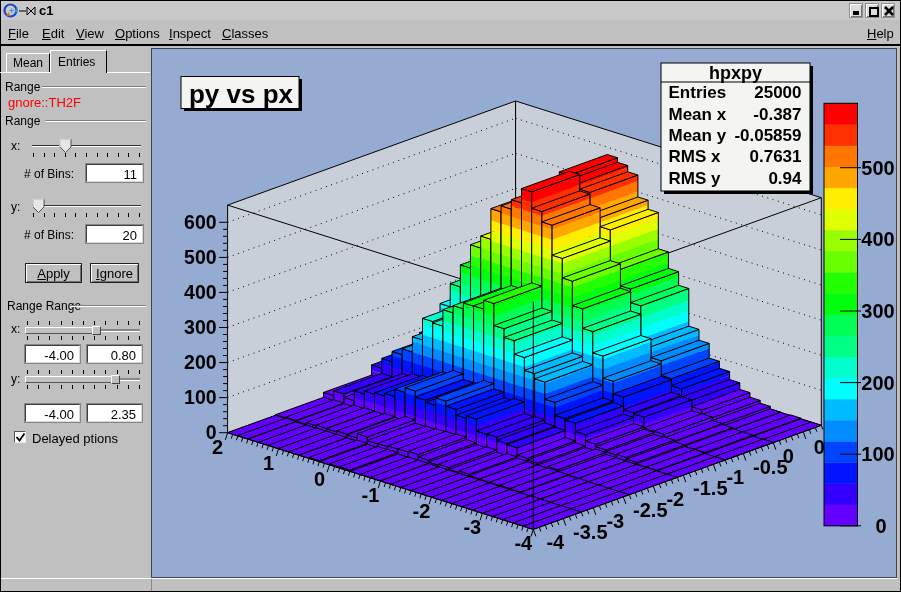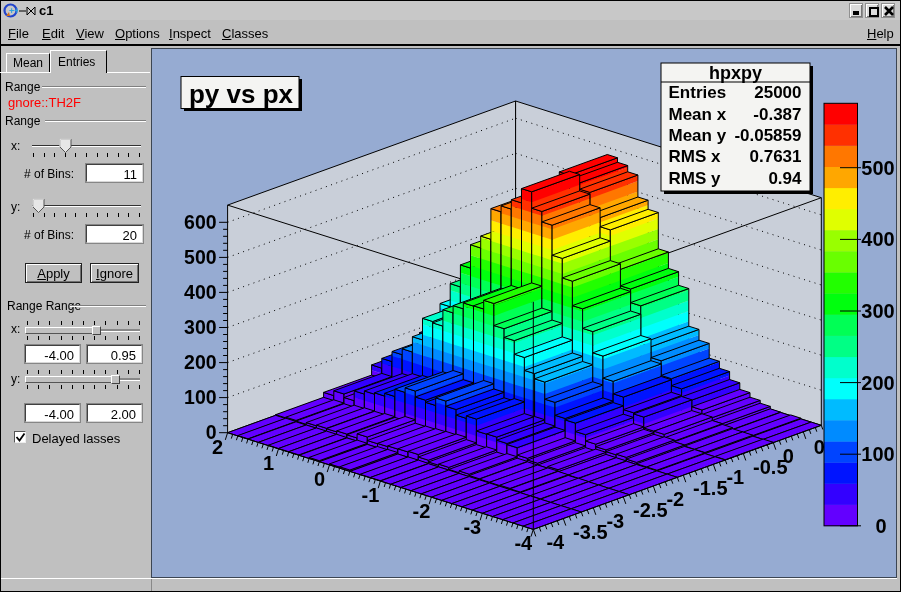--- a/index.html
+++ b/index.html
@@ -112,21 +112,21 @@
 <div style="position:absolute;left:105px;top:336px;width:1px;height:4px;background:#000"></div>
 <div style="position:absolute;left:117px;top:336px;width:1px;height:4px;background:#000"></div>
 <div style="position:absolute;left:128px;top:336px;width:1px;height:4px;background:#000"></div>
 <div style="position:absolute;left:139px;top:336px;width:1px;height:4px;background:#000"></div>
 <div style="position:absolute;left:25px;top:329px;width:115px;height:2px;background:#888;border-bottom:1px solid #fff"></div>
 <div style="position:absolute;left:25px;top:327px;width:68px;height:7px;background:#c0c0c0;border:1px solid;border-color:#fff #555 #555 #fff;box-sizing:border-box"></div>
 <div style="position:absolute;left:92px;top:326px;width:9px;height:9px;background:#c0c0c0;border:1px solid;border-color:#fff #444 #444 #fff;box-sizing:border-box"></div>
 <div style="position:absolute;left:25px;top:345px;width:55px;height:18px;background:#fff;border:1px solid;border-color:#404040 #d8d8d8 #d8d8d8 #404040;outline:1px solid #868686;box-sizing:border-box"></div>
 <div style="position:absolute;left:25px;top:348px;width:49px;text-align:right;font:13px &quot;Liberation Sans&quot;,sans-serif">-4.00</div>
 <div style="position:absolute;left:87px;top:345px;width:55px;height:18px;background:#fff;border:1px solid;border-color:#404040 #d8d8d8 #d8d8d8 #404040;outline:1px solid #868686;box-sizing:border-box"></div>
-<div style="position:absolute;left:87px;top:348px;width:49px;text-align:right;font:13px &quot;Liberation Sans&quot;,sans-serif">0.95</div>
+<div style="position:absolute;left:87px;top:348px;width:49px;text-align:right;font:13px &quot;Liberation Sans&quot;,sans-serif">0.80</div>
 <div style="position:absolute;left:11px;top:372px;font:12px &quot;Liberation Sans&quot;,sans-serif">y:</div>
 <div style="position:absolute;left:27px;top:370px;width:1px;height:4px;background:#000"></div>
 <div style="position:absolute;left:38px;top:370px;width:1px;height:4px;background:#000"></div>
 <div style="position:absolute;left:49px;top:370px;width:1px;height:4px;background:#000"></div>
 <div style="position:absolute;left:61px;top:370px;width:1px;height:4px;background:#000"></div>
 <div style="position:absolute;left:72px;top:370px;width:1px;height:4px;background:#000"></div>
 <div style="position:absolute;left:83px;top:370px;width:1px;height:4px;background:#000"></div>
 <div style="position:absolute;left:94px;top:370px;width:1px;height:4px;background:#000"></div>
 <div style="position:absolute;left:105px;top:370px;width:1px;height:4px;background:#000"></div>
 <div style="position:absolute;left:117px;top:370px;width:1px;height:4px;background:#000"></div>
@@ -142,26 +142,26 @@
 <div style="position:absolute;left:105px;top:385px;width:1px;height:4px;background:#000"></div>
 <div style="position:absolute;left:117px;top:385px;width:1px;height:4px;background:#000"></div>
 <div style="position:absolute;left:128px;top:385px;width:1px;height:4px;background:#000"></div>
 <div style="position:absolute;left:139px;top:385px;width:1px;height:4px;background:#000"></div>
 <div style="position:absolute;left:25px;top:378px;width:115px;height:2px;background:#888;border-bottom:1px solid #fff"></div>
 <div style="position:absolute;left:25px;top:376px;width:87px;height:7px;background:#c0c0c0;border:1px solid;border-color:#fff #555 #555 #fff;box-sizing:border-box"></div>
 <div style="position:absolute;left:111px;top:375px;width:9px;height:9px;background:#c0c0c0;border:1px solid;border-color:#fff #444 #444 #fff;box-sizing:border-box"></div>
 <div style="position:absolute;left:25px;top:404px;width:55px;height:18px;background:#fff;border:1px solid;border-color:#404040 #d8d8d8 #d8d8d8 #404040;outline:1px solid #868686;box-sizing:border-box"></div>
 <div style="position:absolute;left:25px;top:407px;width:49px;text-align:right;font:13px &quot;Liberation Sans&quot;,sans-serif">-4.00</div>
 <div style="position:absolute;left:87px;top:404px;width:55px;height:18px;background:#fff;border:1px solid;border-color:#404040 #d8d8d8 #d8d8d8 #404040;outline:1px solid #868686;box-sizing:border-box"></div>
-<div style="position:absolute;left:87px;top:407px;width:49px;text-align:right;font:13px &quot;Liberation Sans&quot;,sans-serif">2.00</div>
+<div style="position:absolute;left:87px;top:407px;width:49px;text-align:right;font:13px &quot;Liberation Sans&quot;,sans-serif">2.35</div>
 <div style="position:absolute;left:14px;top:431px;width:12px;height:12px;background:#fff;border:1px solid;border-color:#555 #eee #eee #555;box-sizing:border-box"></div>
 <svg style="position:absolute;left:15px;top:432px" width="11" height="11">
     <path d="M1.5,5l3,3.5L9.5,1.5" stroke="#000" stroke-width="1.8" fill="none"></path>
   </svg>
-<div style="position:absolute;left:32px;top:431px;font:12px &quot;Liberation Sans&quot;,sans-serif;font-size:13px">Delayed lasses</div>
+<div style="position:absolute;left:32px;top:431px;font:12px &quot;Liberation Sans&quot;,sans-serif;font-size:13px">Delayed ptions</div>
 <div style="position:absolute;left:1px;top:578px;width:899px;height:13px;background:#c0c0c0;border-top:1px solid #fff"></div>
 <div style="position:absolute;left:151px;top:579px;width:1px;height:12px;background:#888"></div>
 <div style="position:absolute;left:0px;top:591px;width:901px;height:1px;background:#000"></div>
 <div style="position:absolute;left:897px;top:46px;width:3px;height:533px;background:#c0c0c0"></div>
 <svg width="901" height="592" viewBox="0 0 901 592" style="position:absolute;left:0;top:0" font-family="Liberation Sans, sans-serif">
     <path d="M227.6,432.7L515.6,328.6L515.6,101.0L227.6,205.1Z" fill="#c9cfd9" stroke="#000"></path>
     <path d="M515.6,328.6L821.3,425.3L821.3,197.7L515.6,101.0Z" fill="#c9cfd9" stroke="#000"></path>
     <path d="M227.6,397.6L515.6,293.5" stroke="#000" stroke-dasharray="1 4.5" fill="none"></path>
     <path d="M515.6,293.5L821.3,390.2" stroke="#000" stroke-dasharray="1 4.5" fill="none"></path>
     <path d="M227.6,362.6L515.6,258.5" stroke="#000" stroke-dasharray="1 4.5" fill="none"></path>

